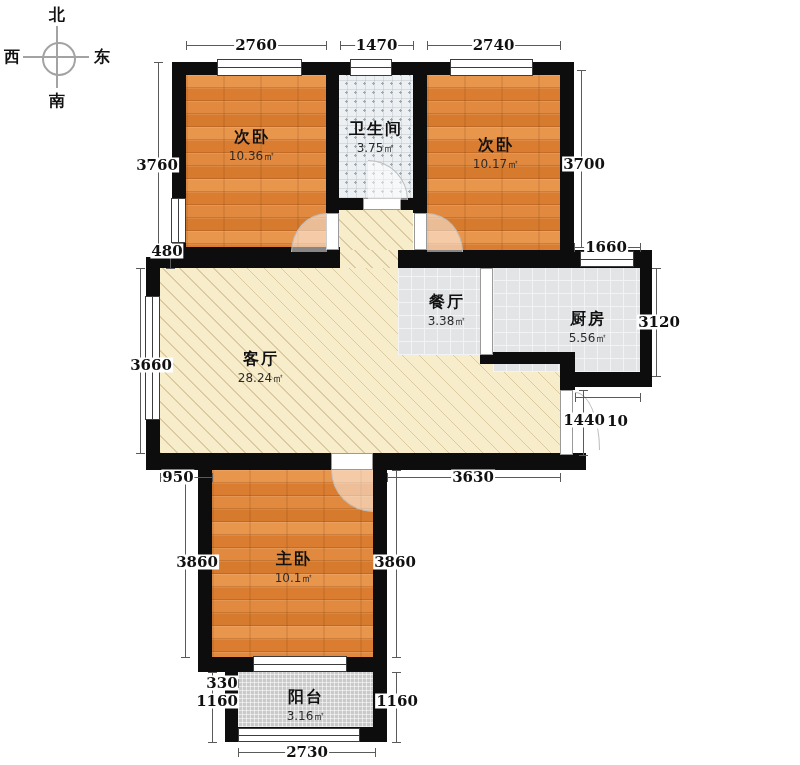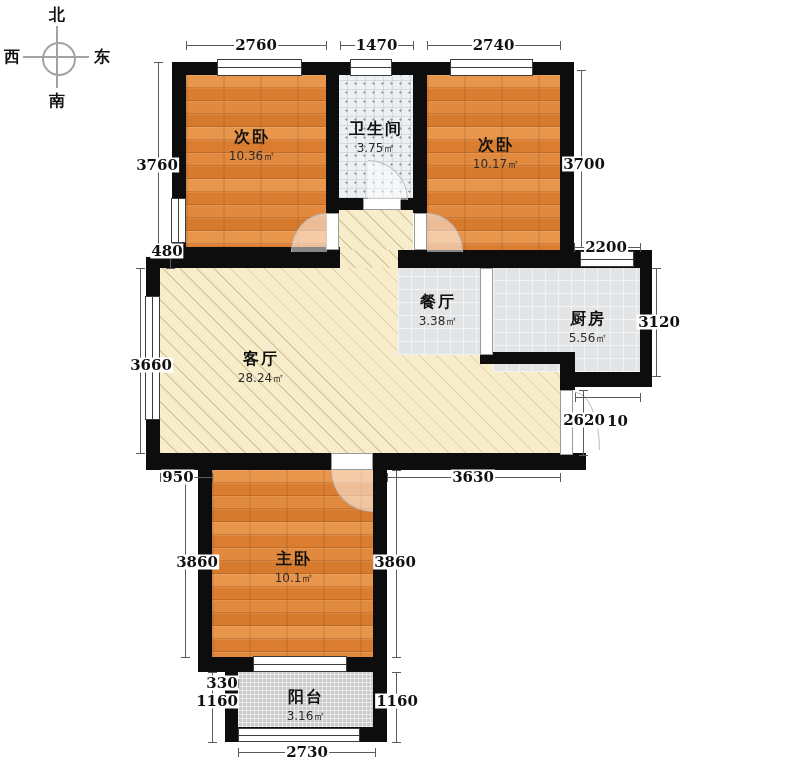--- a/index.html
+++ b/index.html
@@ -127,21 +127,21 @@
     <div class="ra">10.36㎡</div>
   </div>
   <div class="room-label" style="left:376px;top:138px;">
     <div class="rn">卫生间</div>
     <div class="ra">3.75㎡</div>
   </div>
   <div class="room-label" style="left:496px;top:154px;">
     <div class="rn">次卧</div>
     <div class="ra">10.17㎡</div>
   </div>
-  <div class="room-label" style="left:438px;top:311px;">
+  <div class="room-label" style="left:447px;top:311px;">
     <div class="rn">餐厅</div>
     <div class="ra">3.38㎡</div>
   </div>
   <div class="room-label" style="left:588px;top:328px;">
     <div class="rn">厨房</div>
     <div class="ra">5.56㎡</div>
   </div>
   <div class="room-label" style="left:261px;top:368px;">
     <div class="rn">客厅</div>
     <div class="ra">28.24㎡</div>
@@ -212,27 +212,27 @@
       <div class="dt" style="left: 238px; top: 748px; width: 1px; height: 9px;"></div>
       <div class="dt" style="left: 375px; top: 748px; width: 1px; height: 9px;"></div>
       <span class="dv" style="left: 307px; top: 752px;">2730</span>
       <div class="dl" style="left: 581px; top: 70px; width: 1px; height: 177px;"></div>
       <div class="dt" style="left: 577px; top: 70px; width: 9px; height: 1px;"></div>
       <div class="dt" style="left: 577px; top: 247px; width: 9px; height: 1px;"></div>
       <span class="dv" style="left: 584px; top: 164px;">3700</span>
       <div class="dl" style="left: 574px; top: 247px; width: 66px; height: 1px;"></div>
       <div class="dt" style="left: 574px; top: 243px; width: 1px; height: 9px;"></div>
       <div class="dt" style="left: 640px; top: 243px; width: 1px; height: 9px;"></div>
-      <span class="dv" style="left: 606px; top: 247px;">2200</span>
+      <span class="dv" style="left: 606px; top: 247px;">1660</span>
       <div class="dl" style="left: 656px; top: 268px; width: 1px; height: 108px;"></div>
       <div class="dt" style="left: 652px; top: 268px; width: 9px; height: 1px;"></div>
       <div class="dt" style="left: 652px; top: 376px; width: 9px; height: 1px;"></div>
       <span class="dv" style="left: 659px; top: 322px;">3120</span>
       <div class="dl" style="left: 575px; top: 397px; width: 65px; height: 1px;"></div>
       <div class="dt" style="left: 575px; top: 393px; width: 1px; height: 9px;"></div>
       <div class="dt" style="left: 640px; top: 393px; width: 1px; height: 9px;"></div>
       <span class="dv" style="left: 607px; top: 397px; margin-top: 24px;">1310</span>
       <div class="dl" style="left: 583px; top: 390px; width: 1px; height: 65px;"></div>
       <div class="dt" style="left: 579px; top: 390px; width: 9px; height: 1px;"></div>
       <div class="dt" style="left: 579px; top: 455px; width: 9px; height: 1px;"></div>
-      <span class="dv" style="left: 584px; top: 420px;">2620</span>
+      <span class="dv" style="left: 584px; top: 420px;">1440</span>
     </div>
 </div>
 
 </body></html>

